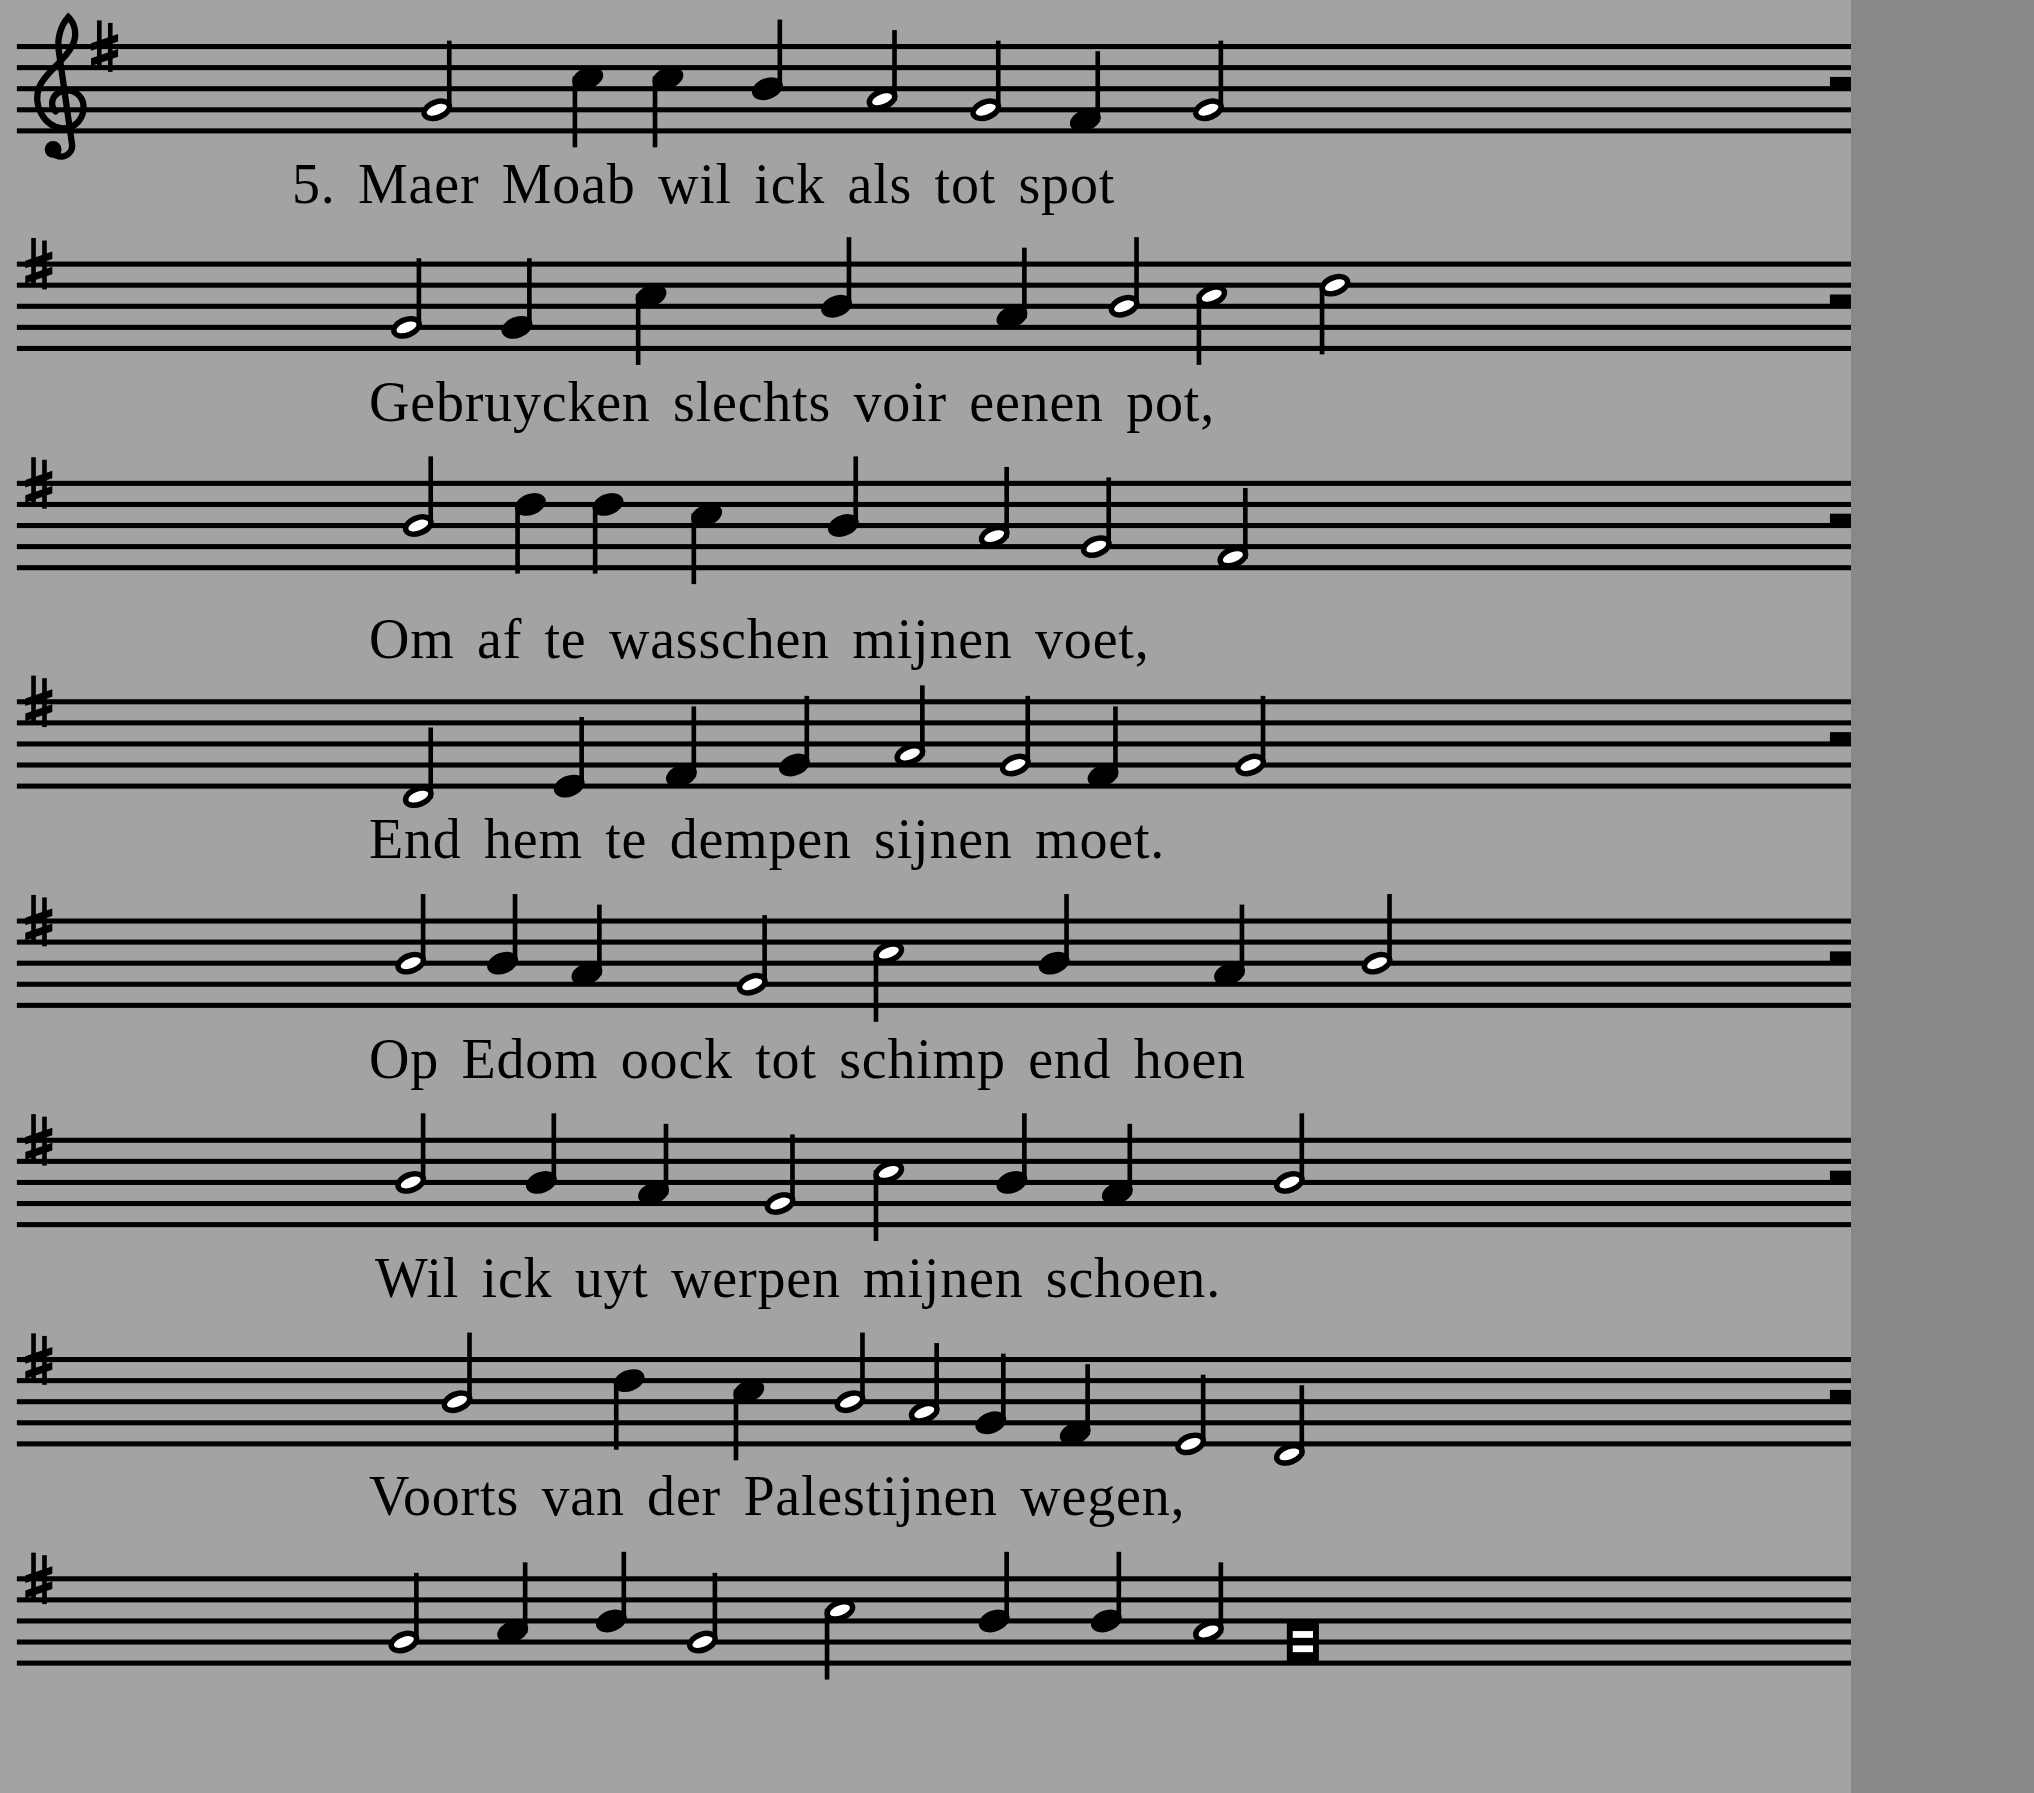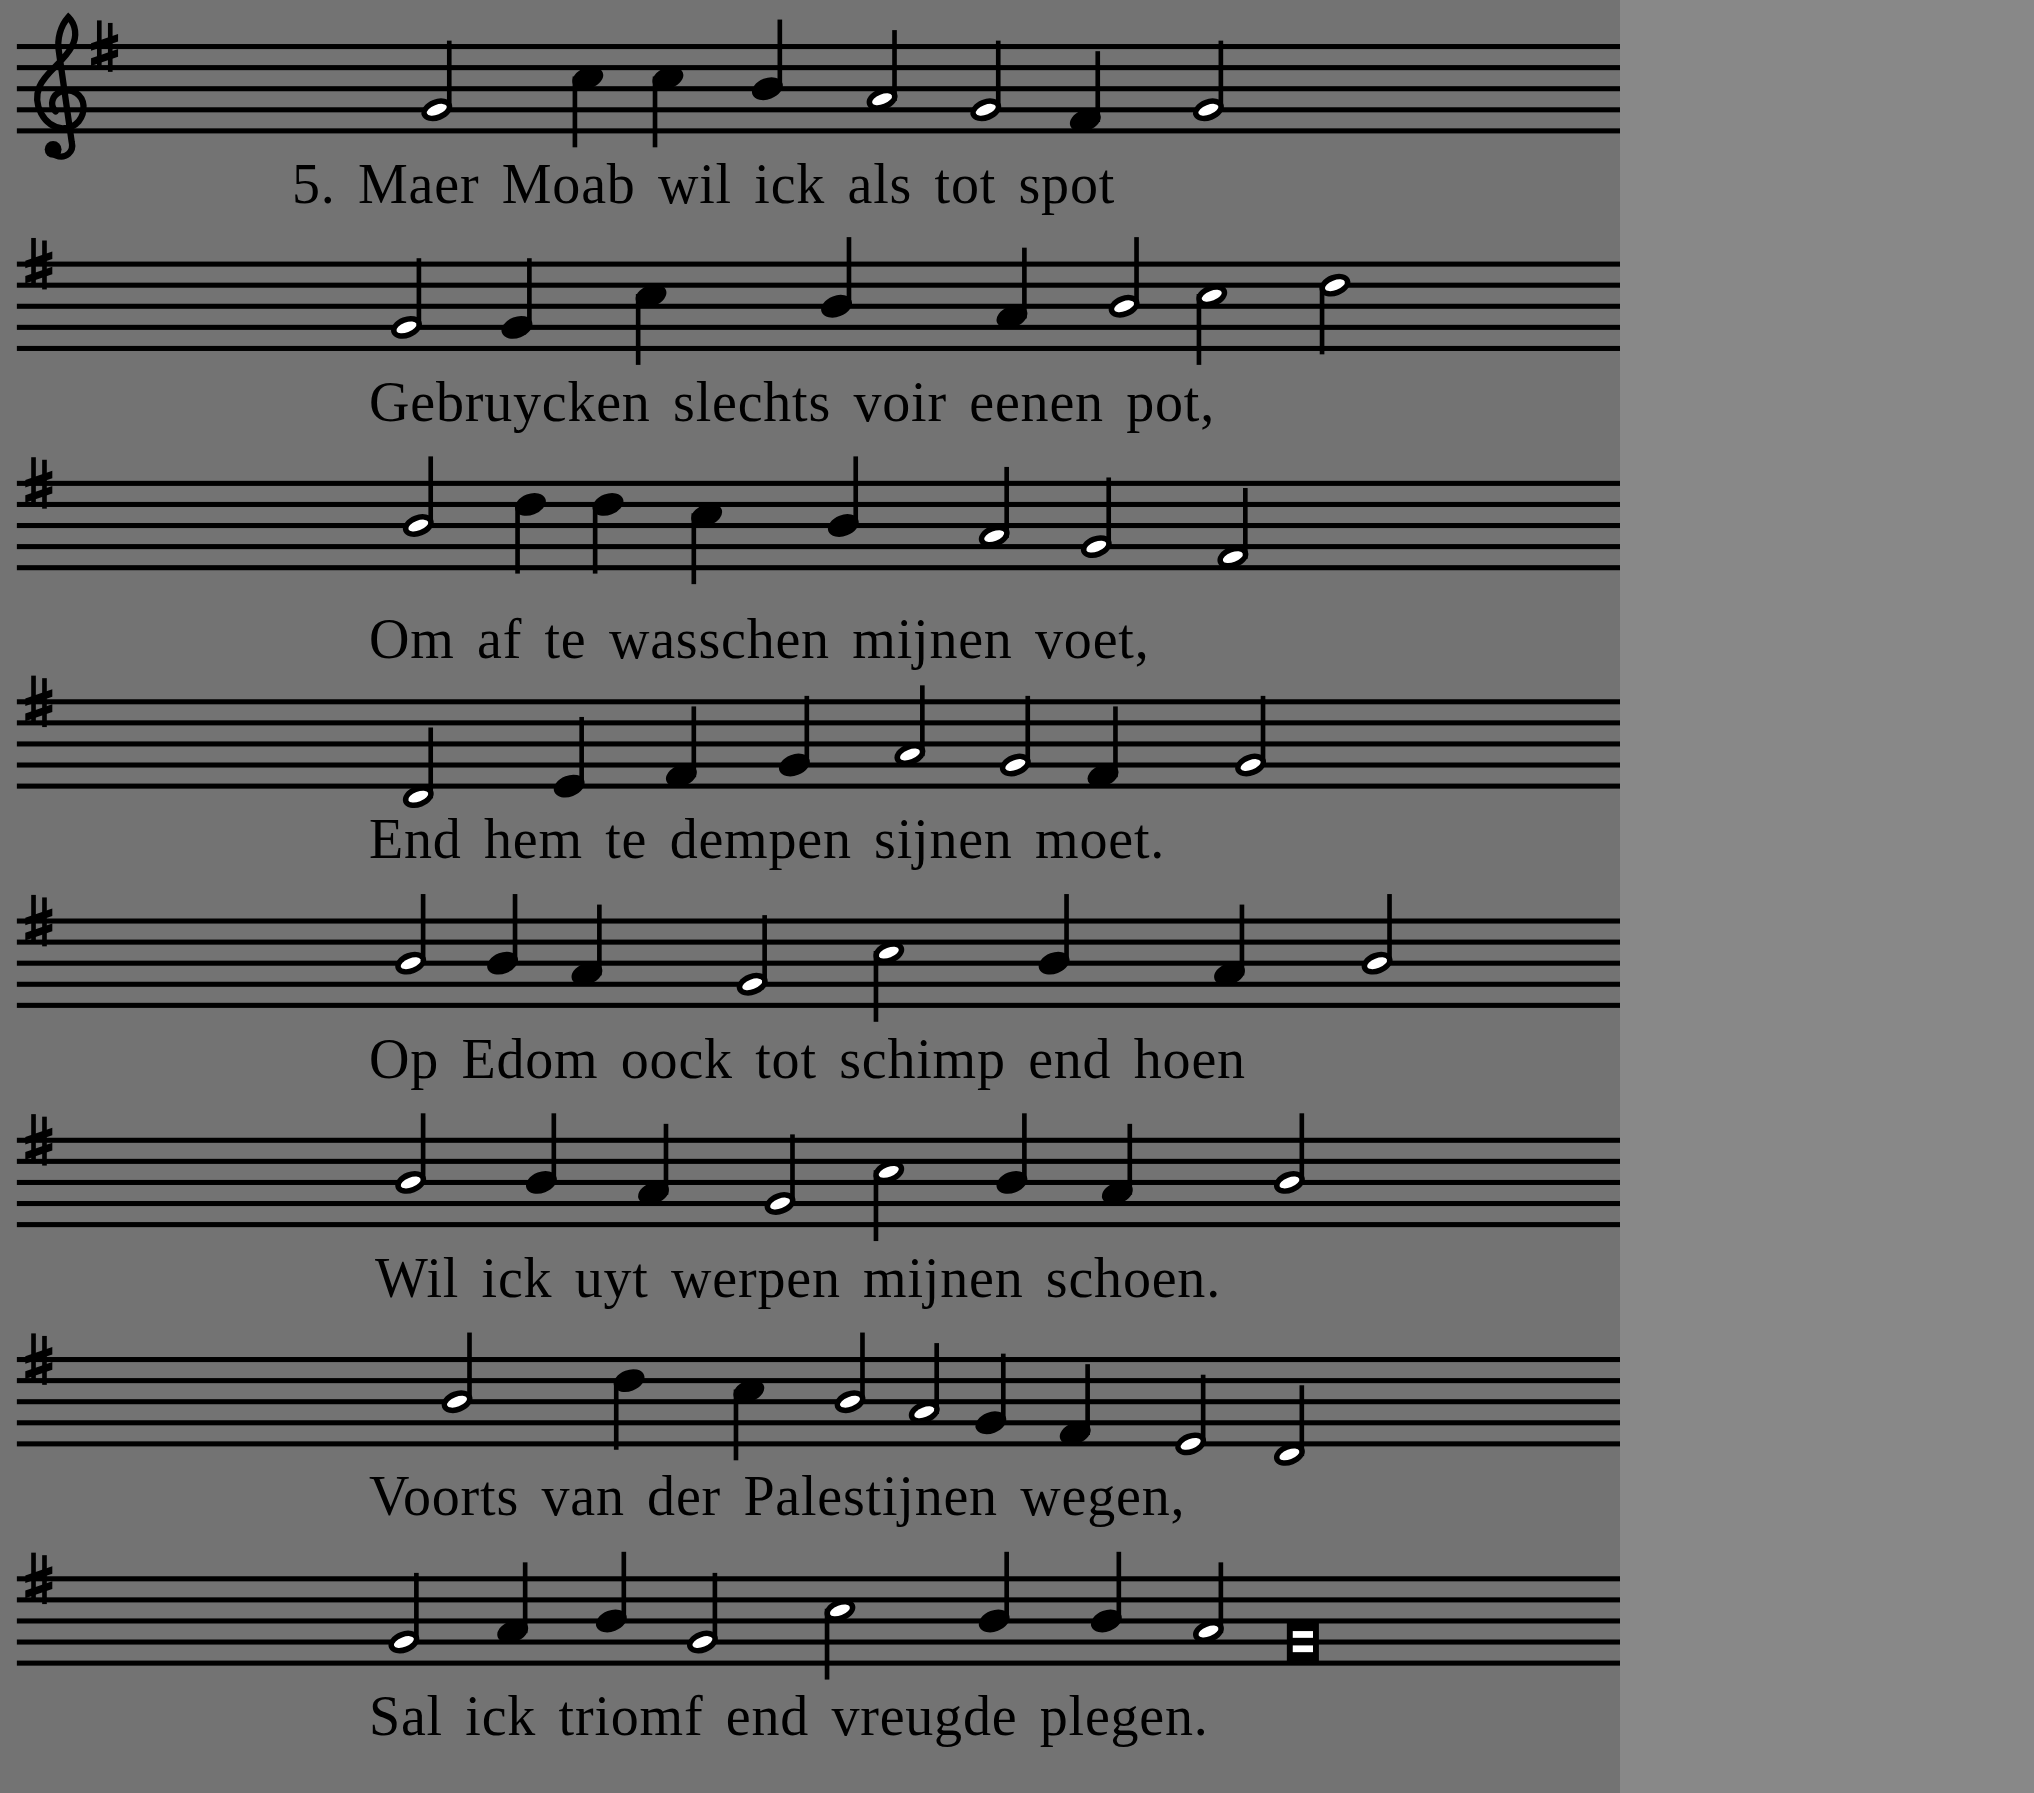--- a/index.html
+++ b/index.html
@@ -1,20 +1,20 @@
 <!DOCTYPE html>
 <html style="font-size:13.5px"><head>
 <meta charset="utf-8">
 <style>
   html,body{margin:0;padding:0;}
   body{background:#888;}
   .page{
     position:relative;
-    width:1620px;height:1794px;
-    background:#737373;
+    width:1851px;height:1794px;
+    background:#a3a3a3;
     overflow:hidden;
     font-family:"Liberation Serif", serif;
   }
   #score{position:absolute;left:0;top:0;}
   .lyric{
     position:absolute;
     font-size:56px;
     line-height:1;
     color:#000;
     white-space:nowrap;
@@ -444,15 +444,14 @@
       </g>
     </svg>
 
   <div class="lyric" style="left: 292px; top: 156px;">5. Maer Moab wil ick als tot spot</div>
   <div class="lyric" style="left: 369px; top: 374px;">Gebruycken slechts voir eenen pot,</div>
   <div class="lyric" style="left: 369px; top: 593px; margin-top: 18px;">Om af te wasschen mijnen voet,</div>
   <div class="lyric" style="left: 369px; top: 811px;">End hem te dempen sijnen moet.</div>
   <div class="lyric" style="left: 369px; top: 1031px; text-align: right;">Op Edom oock tot schimp end hoen</div>
   <div class="lyric" style="left: 375px; top: 1250px;">Wil ick uyt werpen mijnen schoen.</div>
   <div class="lyric" style="left: 369px; top: 1468px;">Voorts van der Palestijnen wegen,</div>
-  <div class="lyric" style="left: 369px; top: 1688px;">Sal ick triomf end vreugde plegen.</div>
 </div>
 
 
 </body></html>

